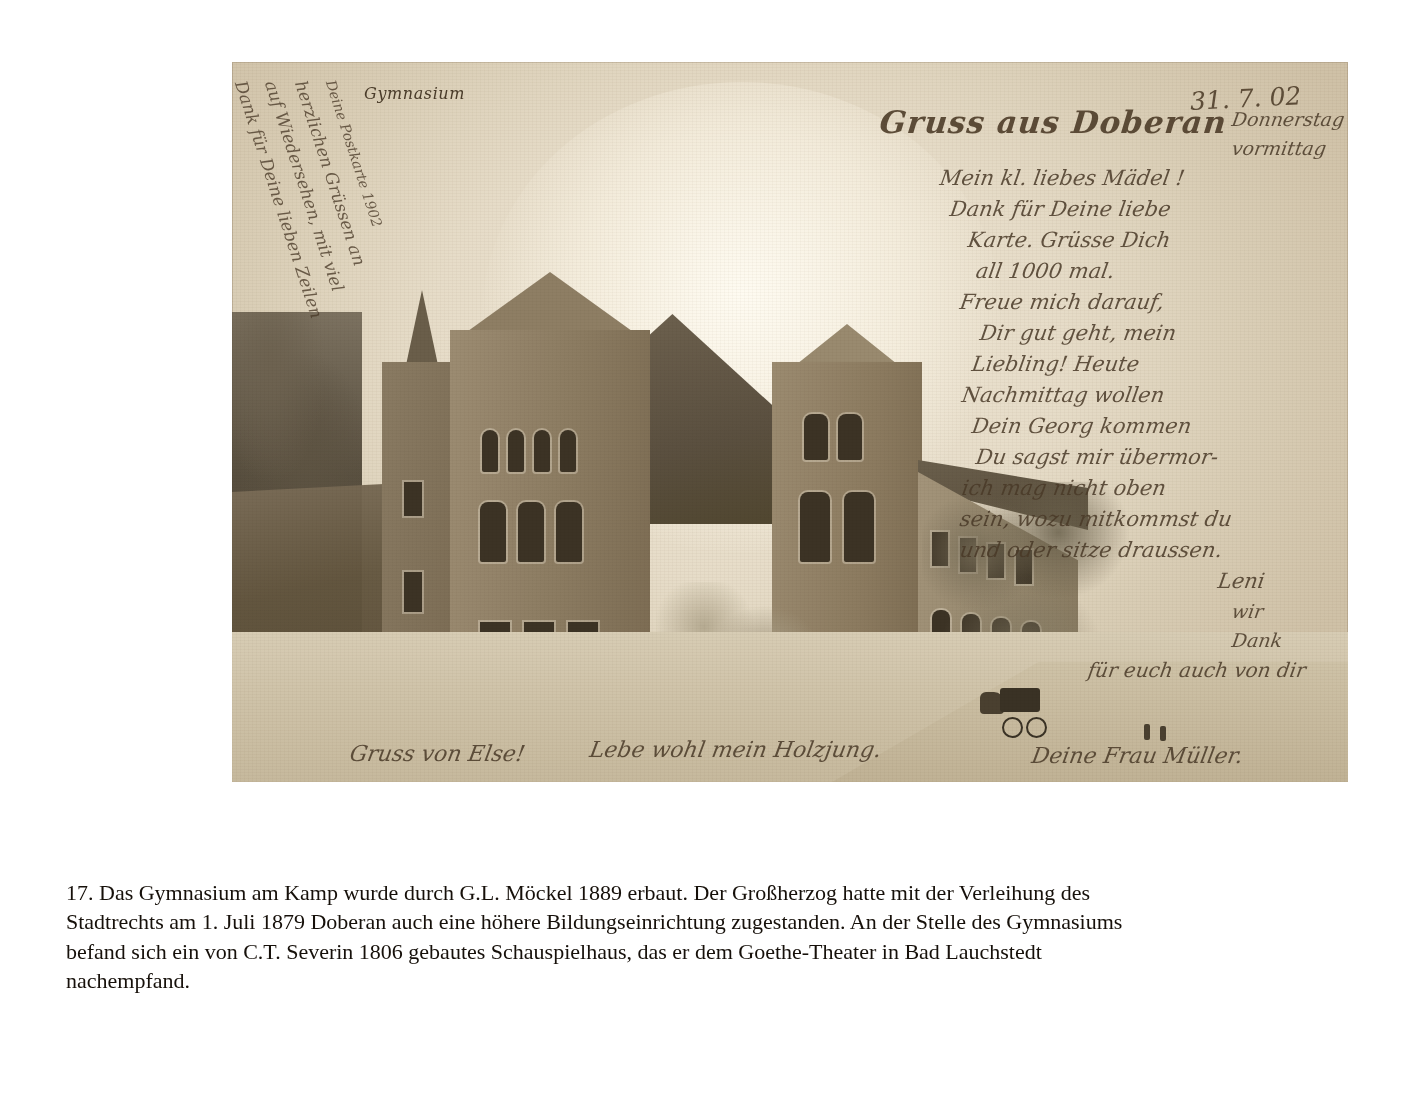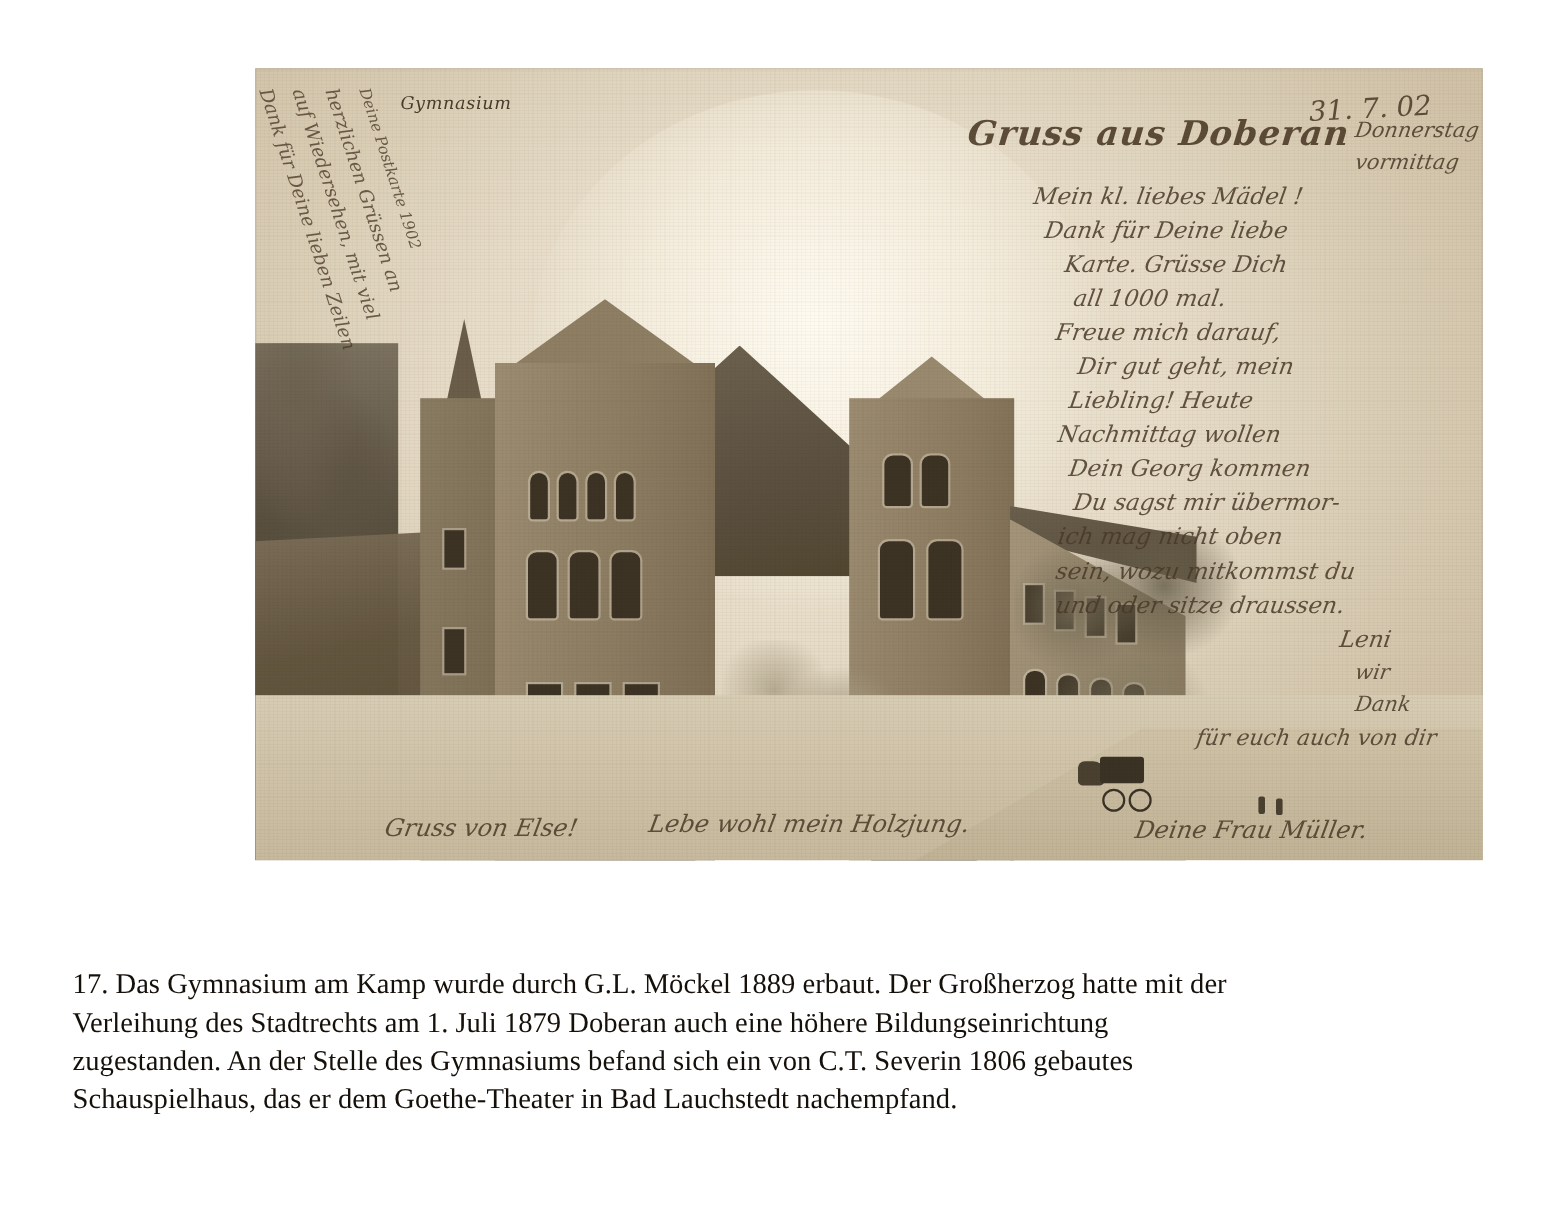--- a/index.html
+++ b/index.html
@@ -370,21 +370,21 @@
     opacity: .78;
   }
 
   
   #caption {
     position: absolute;
     left: 66px;
     top: 878px;
     width: 1060px;
     font-family: "Liberation Serif", serif;
-    font-size: 26px;
+    font-size: 22px;
     line-height: 1.34;
     color: #16100a;
   }
   #caption p { margin: 0; }
 </style>
 </head>
 <body>
 
 <div id="postcard">
 

